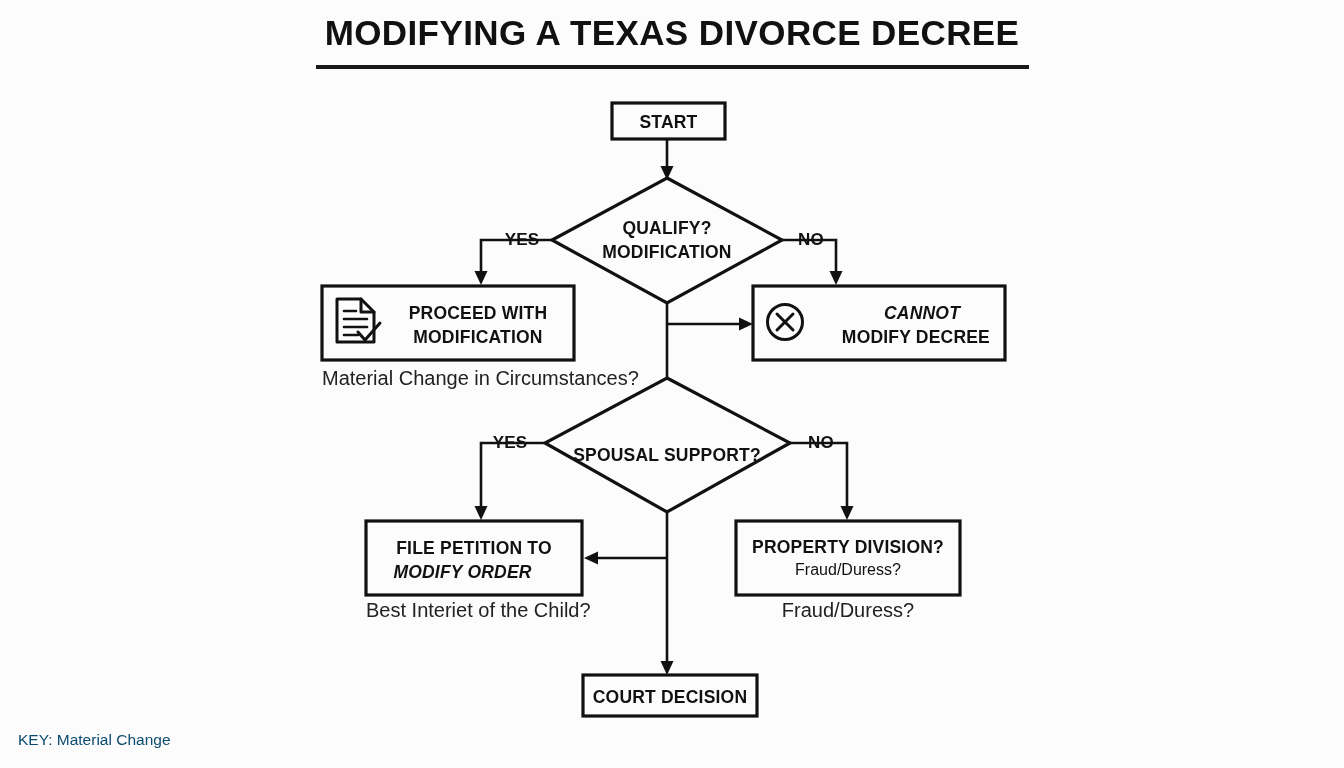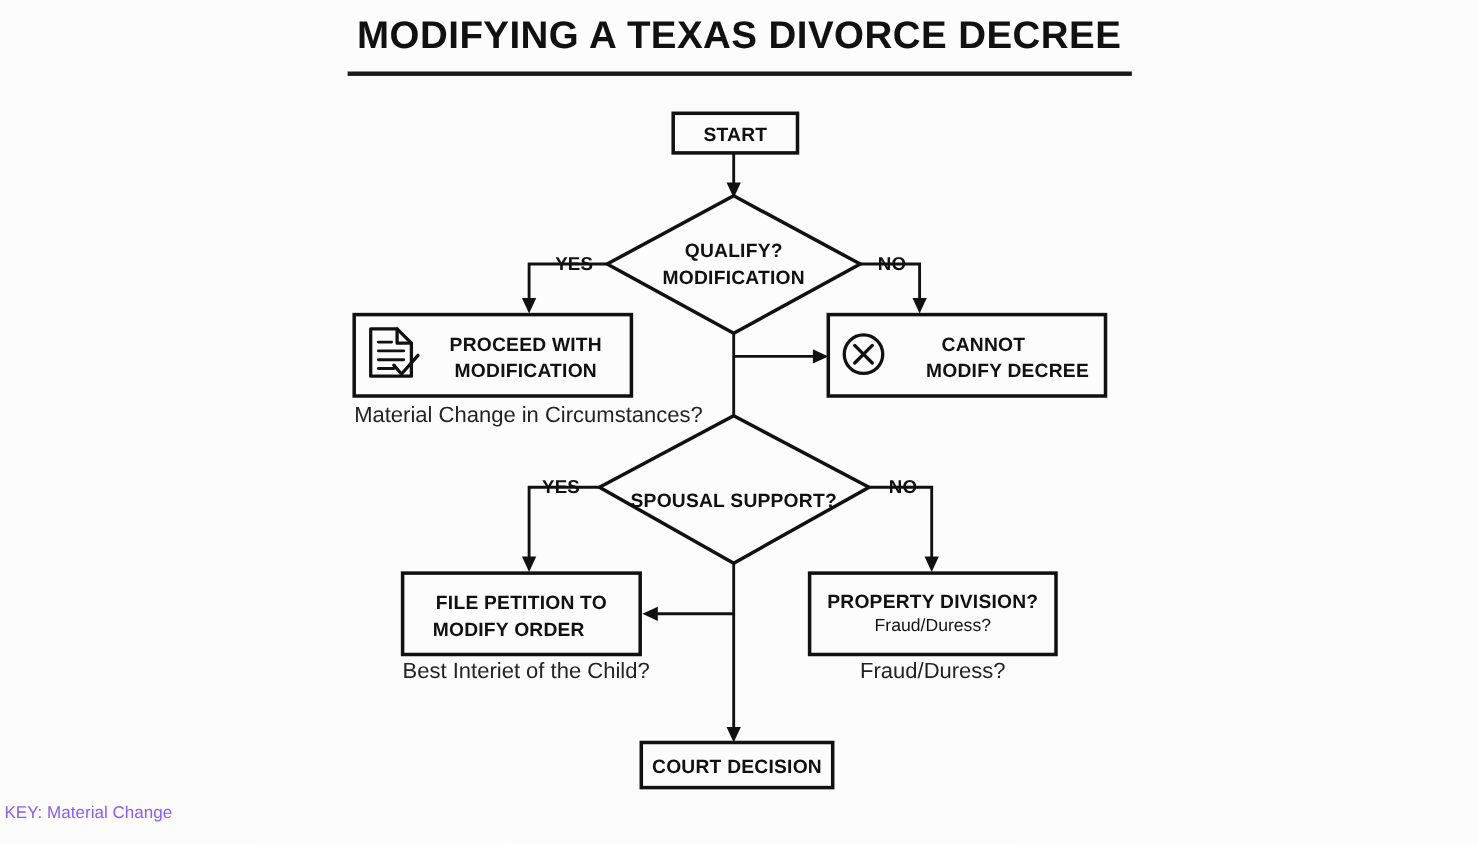--- a/index.html
+++ b/index.html
@@ -96,24 +96,24 @@
     letter-spacing: 0.2px;
   }
   .caption {
     font-size: 20px;
     font-weight: normal;
     color: #222222;
     line-height: 20px;
   }
   #key-text {
     position: absolute;
-    left: 4px;
+    left: 18px;
     top: 731px;
     font-size: 15.5px;
-    color: #8b5cf6;
+    color: #0c4a6e;
     white-space: nowrap;
     text-align: right;
   }
 </style>
 </head>
 <body>
 
 <div id="page">
 
   <div id="title-block">
@@ -205,30 +205,30 @@
   <div class="txt node-label" style="left:567px; top:216px; width:200px;">QUALIFY?</div>
   <div class="txt node-label" style="left:567px; top:240px; width:200px;">MODIFICATION</div>
 
   <div class="txt edge-label" style="left:496px; top:230px; width:52px;">YES</div>
   <div class="txt edge-label" style="left:790px; top:230px; width:42px;">NO</div>
 
   <div class="txt node-label" style="left:392px; top:301px; width:172px;">PROCEED WITH</div>
   <div class="txt node-label" style="left:392px; top:325px; width:172px;">MODIFICATION</div>
   <div class="txt caption" style="left:322px; top:368px; width:252px;">Material Change in Circumstances?</div>
 
-  <div class="txt node-label" style="left:808px; top:301px; width:172px;">CANNOT</div>
+  <div class="txt node-label" style="left:836px; top:301px; width:172px;font-style:italic;">CANNOT</div>
   <div class="txt node-label" style="left:818px; top:325px; width:172px;text-align:right;">MODIFY DECREE</div>
 
   <div class="txt node-label" style="left:557px; top:443px; width:220px;">SPOUSAL SUPPORT?</div>
 
   <div class="txt edge-label" style="left:484px; top:433px; width:52px;">YES</div>
   <div class="txt edge-label" style="left:800px; top:433px; width:42px;">NO</div>
 
   <div class="txt node-label" style="left:366px; top:536px; width:216px;">FILE PETITION TO</div>
-  <div class="txt node-label" style="left:366px; top:560px; width:193px;">MODIFY ORDER</div>
+  <div class="txt node-label" style="left:366px; top:560px; width:193px;font-style:italic;">MODIFY ORDER</div>
   <div class="txt caption" style="left:366px; top:600px; width:216px;">Best Interiet of the Child?</div>
 
   <div class="txt node-label" style="left:736px; top:535px; width:224px;">PROPERTY DIVISION?</div>
   <div class="txt node-sub" style="left:736px; top:559px; width:224px;">Fraud/Duress?</div>
   <div class="txt caption" style="left:736px; top:600px; width:224px;">Fraud/Duress?</div>
 
   <div class="txt node-label" style="left:583px; top:685px; width:174px;">COURT DECISION</div>
 
   <div id="key-text">KEY: Material Change</div>
 

